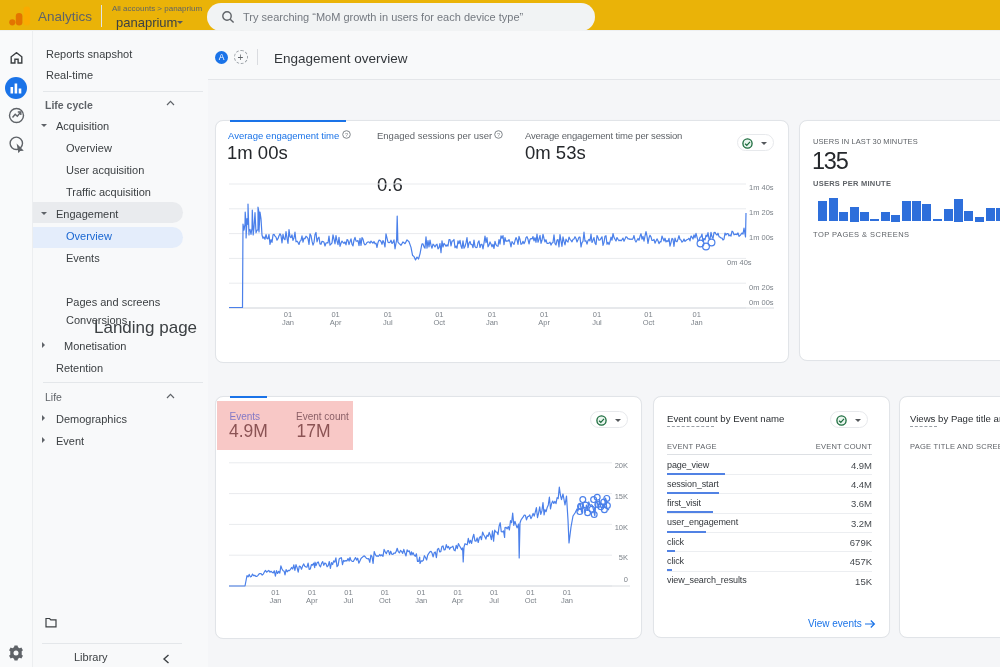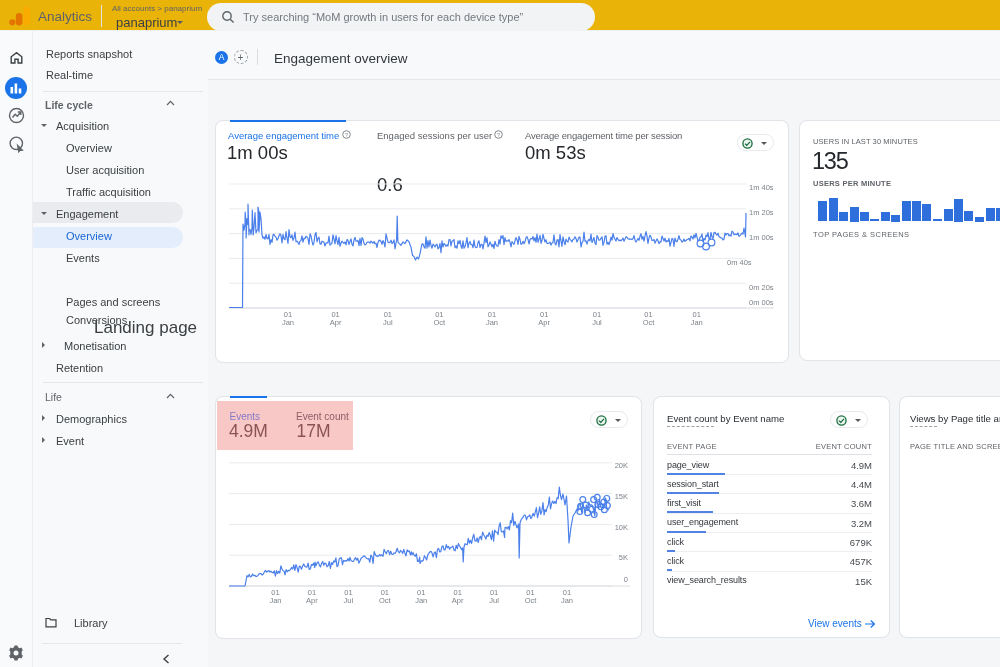--- a/index.html
+++ b/index.html
@@ -94,21 +94,21 @@
       <path d="M1 5 L4.5 1.4 L8 5" fill="none" stroke="#5f6368" stroke-width="1.2"></path>
     </svg>
   <div class="abs" style="left:43px;top:381.5px;width:160px;height:1px;background:#e4e7ea;"></div>
   <div class="seclab" style="left:45px;top:391px;">Life</div>
   <svg class="abs" style="left:166px;top:393px;" width="9" height="6" viewBox="0 0 9 6">
       <path d="M1 5 L4.5 1.4 L8 5" fill="none" stroke="#5f6368" stroke-width="1.2"></path>
     </svg>
   <svg class="abs" style="left:45px;top:617px;" width="12" height="11" viewBox="0 0 12 11">
     <path d="M1 1.5 L4.6 1.5 L5.8 2.9 L11 2.9 L11 9.8 L1 9.8 Z" fill="none" stroke="#3c4043" stroke-width="1.2"></path>
   </svg>
-  <div class="abs" style="left:62px;top:617px;font-size:11px;color:#3c4043;padding-left:12px;">Library</div>
+  <div class="abs" style="left:62px;top:651px;font-size:11px;color:#3c4043;padding-left:12px;">Library</div>
   <div class="abs" style="left:42px;top:642.5px;width:140px;height:1px;background:#e4e7ea;"></div>
   <svg class="abs" style="left:162px;top:654px;" width="8" height="10" viewBox="0 0 8 10">
       <path d="M6.5 1 L2 5 L6.5 9" fill="none" stroke="#3c4043" stroke-width="1.4"></path>
     </svg>
 </div>
 
 <div class="abs" style="left:208px;top:31px;width:792px;height:49px;background:#f8f9fa;"></div>
 <div class="abs" style="left:208px;top:80px;width:792px;height:587px;background:#f5f6f8;"></div>
 <div class="abs" style="left:208px;top:79px;width:792px;height:1px;background:#e4e6e9;"></div>
 

